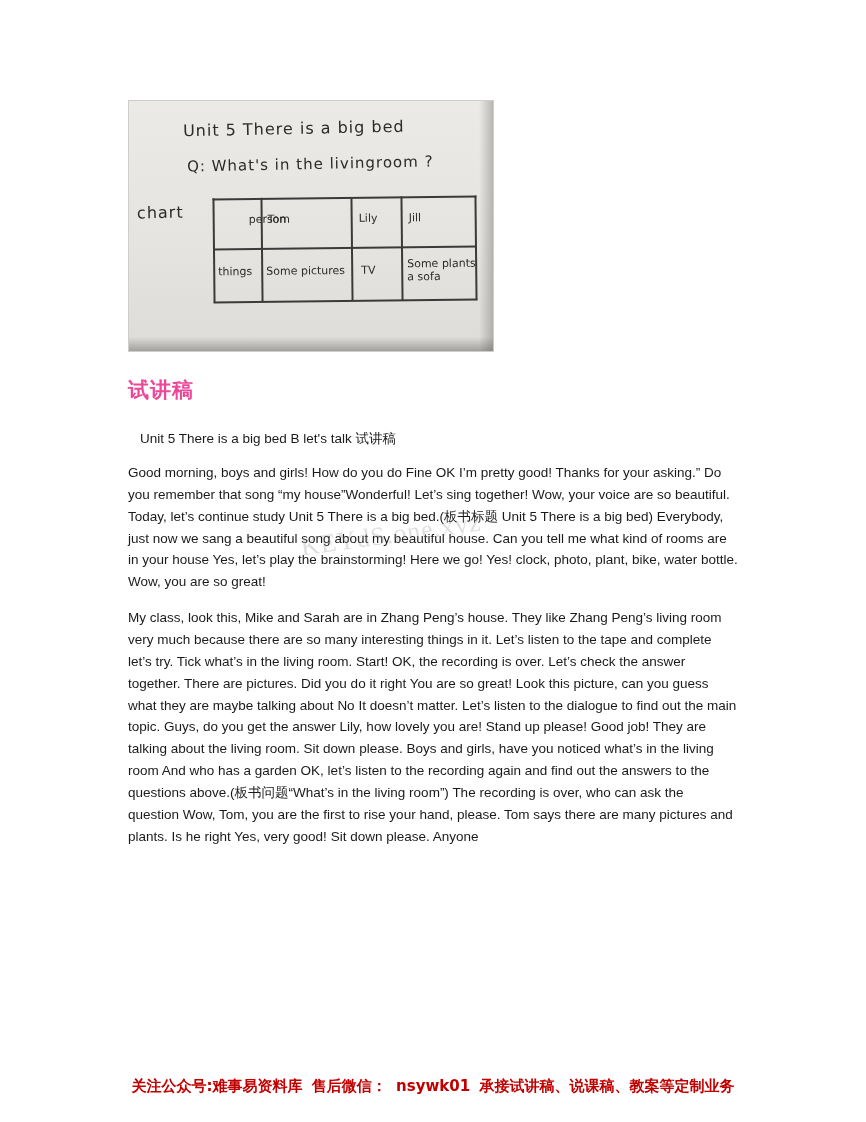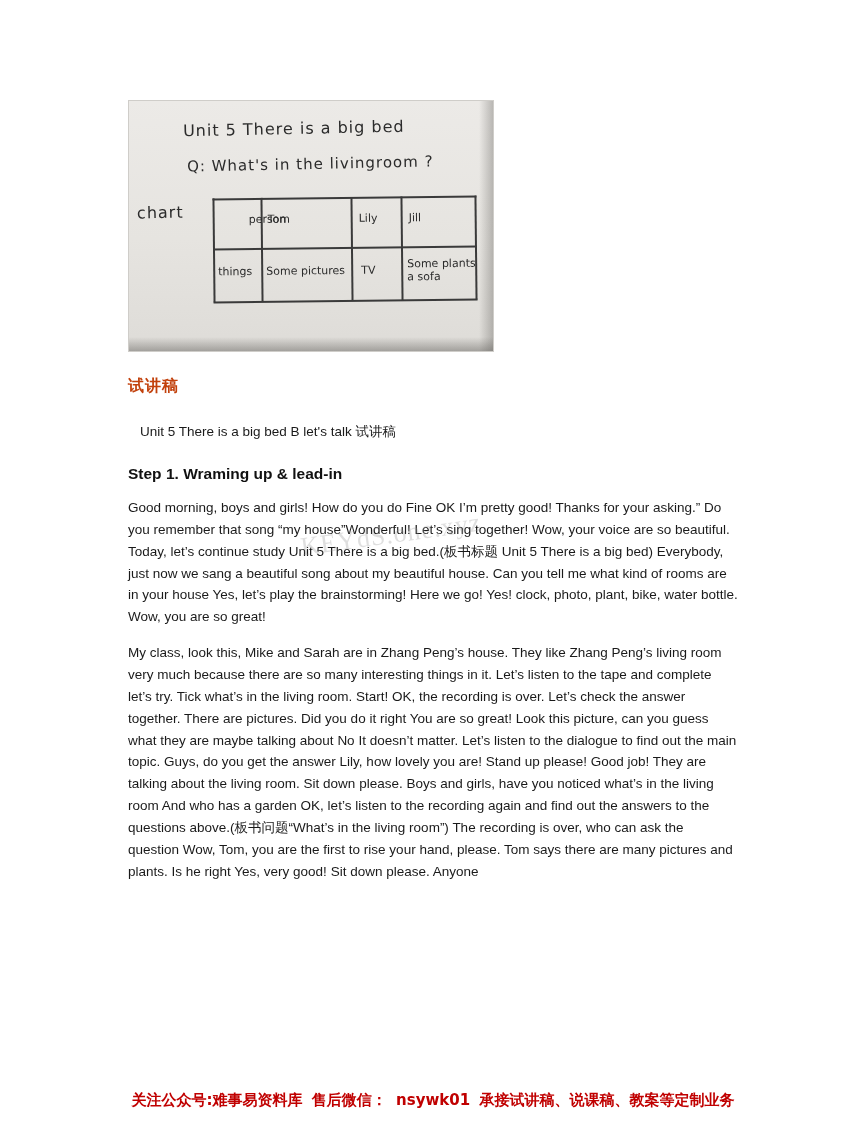--- a/index.html
+++ b/index.html
@@ -85,24 +85,24 @@
     font-family: "DejaVu Sans", sans-serif;
     font-size: 11px;
     color: #2b2b2b;
     line-height: 1.15;
     white-space: pre-line;
   }
 
   
   h1.doc-title {
     font-family: "Liberation Sans", sans-serif;
-    font-size: 16px;
+    font-size: 21px;
     font-weight: bold;
     margin: 24px 0 8px 0;
-    color: #c2410c;
+    color: #ec4899;
     letter-spacing: 1px;
   }
   p.lead {
     font-size: 13.5px;
     margin: 26px 0 0 12px;
     color: #1a1a1a;
   }
   h2.step {
     font-size: 15.5px;
     font-weight: bold;
@@ -129,21 +129,21 @@
     pointer-events: none;
     letter-spacing: 1px;
     white-space: nowrap;
   }
 
   
   .footer {
     position: absolute;
     left: 0;
     right: 0;
-    bottom: 12px;
+    bottom: 26px;
     text-align: center;
     font-family: "DejaVu Sans", sans-serif;
     font-size: 15px;
     font-weight: bold;
     color: #c00000;
     white-space: nowrap;
   }
   .footer .seg { margin: 0 2px; }
 </style>
 </head>
@@ -185,21 +185,20 @@
       </div>
 
       <div class="shadow-right"></div>
       <div class="shadow-bottom"></div>
     </div>
 
     <h1 class="doc-title">试讲稿</h1>
 
     <p class="lead">Unit 5 There is a big bed B let's talk 试讲稿</p>
 
-    <h2 class="step">Step 1. Wraming up &amp; lead-in</h2>
     <p class="body">Good morning, boys and girls! How do you do Fine OK I’m pretty good! Thanks for your asking.” Do you remember that song “my house”Wonderful! Let’s sing together! Wow, your voice are so beautiful. Today, let’s continue study Unit 5 There is a big bed.(板书标题 Unit 5 There is a big bed) Everybody, just now we sang a beautiful song about my beautiful house. Can you tell me what kind of rooms are in your house Yes, let’s play the brainstorming! Here we go! Yes! clock, photo, plant, bike, water bottle. Wow, you are so great!</p>
 
     <p class="body">My class, look this, Mike and Sarah are in Zhang Peng’s house. They like Zhang Peng’s living room very much because there are so many interesting things in it. Let’s listen to the tape and complete let’s try. Tick what’s in the living room. Start! OK, the recording is over. Let’s check the answer together. There are pictures. Did you do it right You are so great! Look this picture, can you guess what they are maybe talking about No It doesn’t matter. Let’s listen to the dialogue to find out the main topic. Guys, do you get the answer Lily, how lovely you are! Stand up please! Good job! They are talking about the living room. Sit down please. Boys and girls, have you noticed what’s in the living room And who has a garden OK, let’s listen to the recording again and find out the answers to the questions above.(板书问题“What’s in the living room”) The recording is over, who can ask the question Wow, Tom, you are the first to rise your hand, please. Tom says there are many pictures and plants. Is he right Yes, very good! Sit down please. Anyone</p>
 
   </div>
 
   <div class="watermark">KEYdS.one.xyz</div>
 
   <div class="footer">
     <span class="seg">关注公众号:难事易资料库</span>

